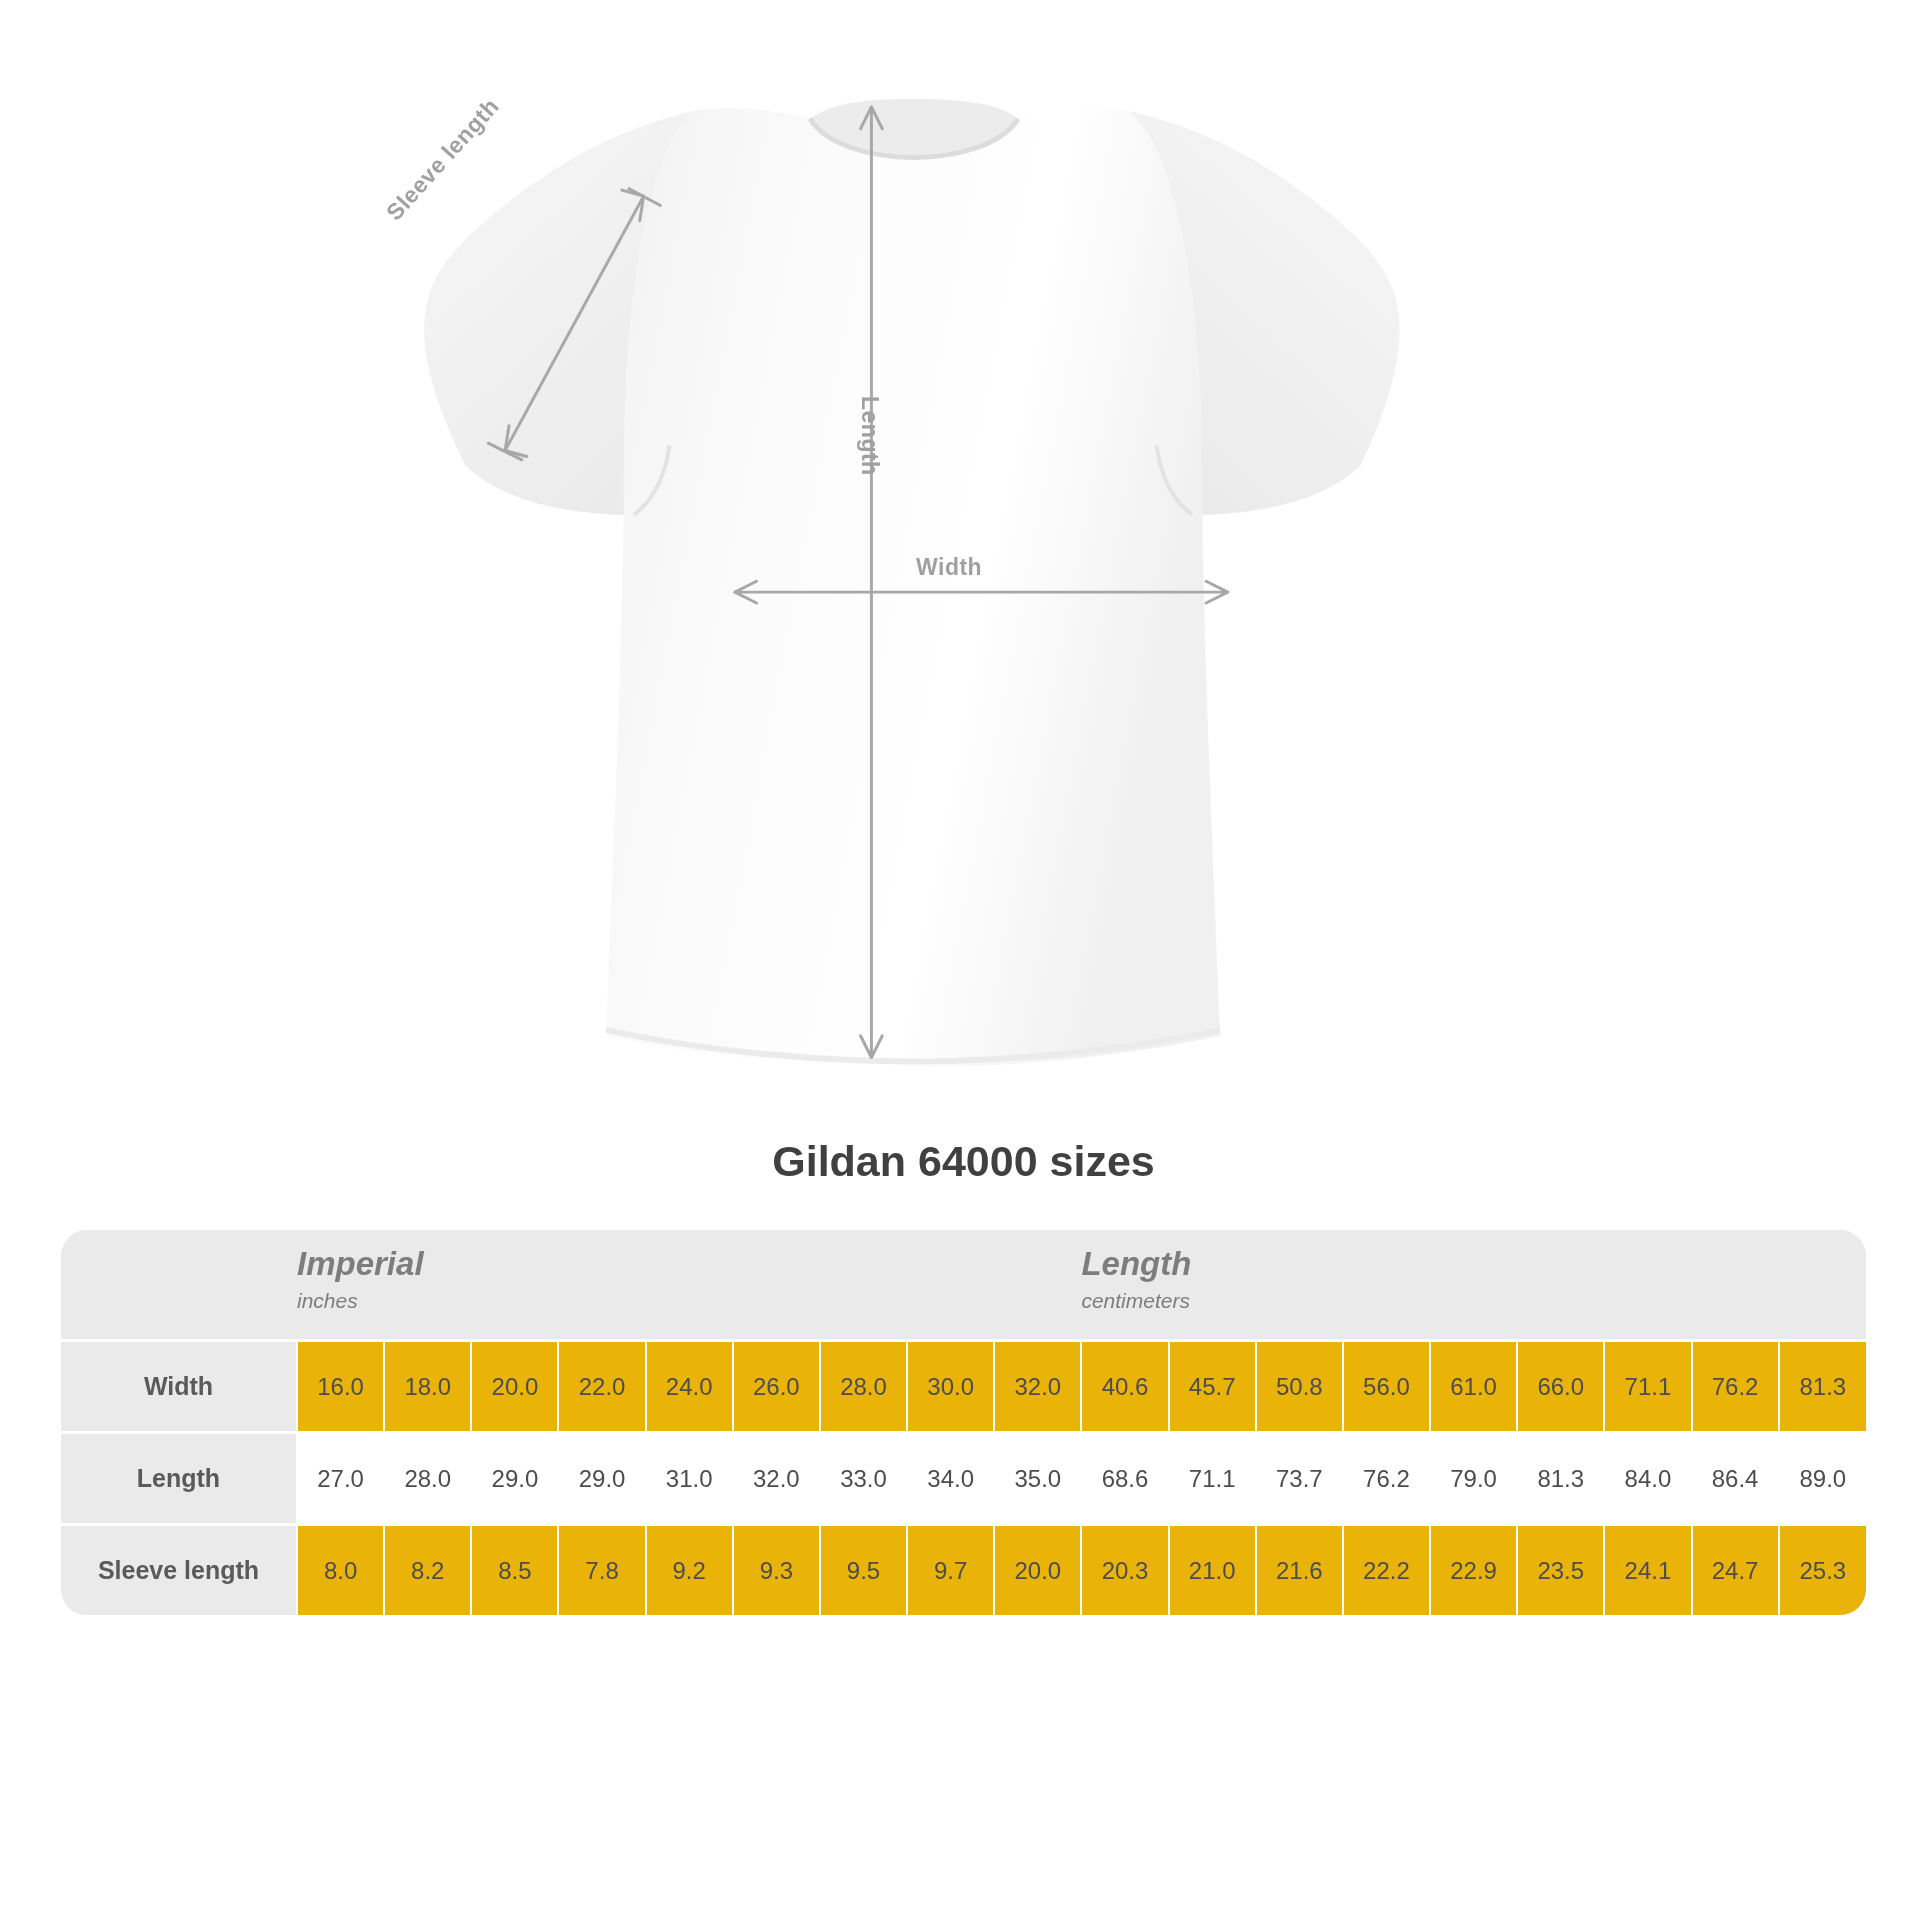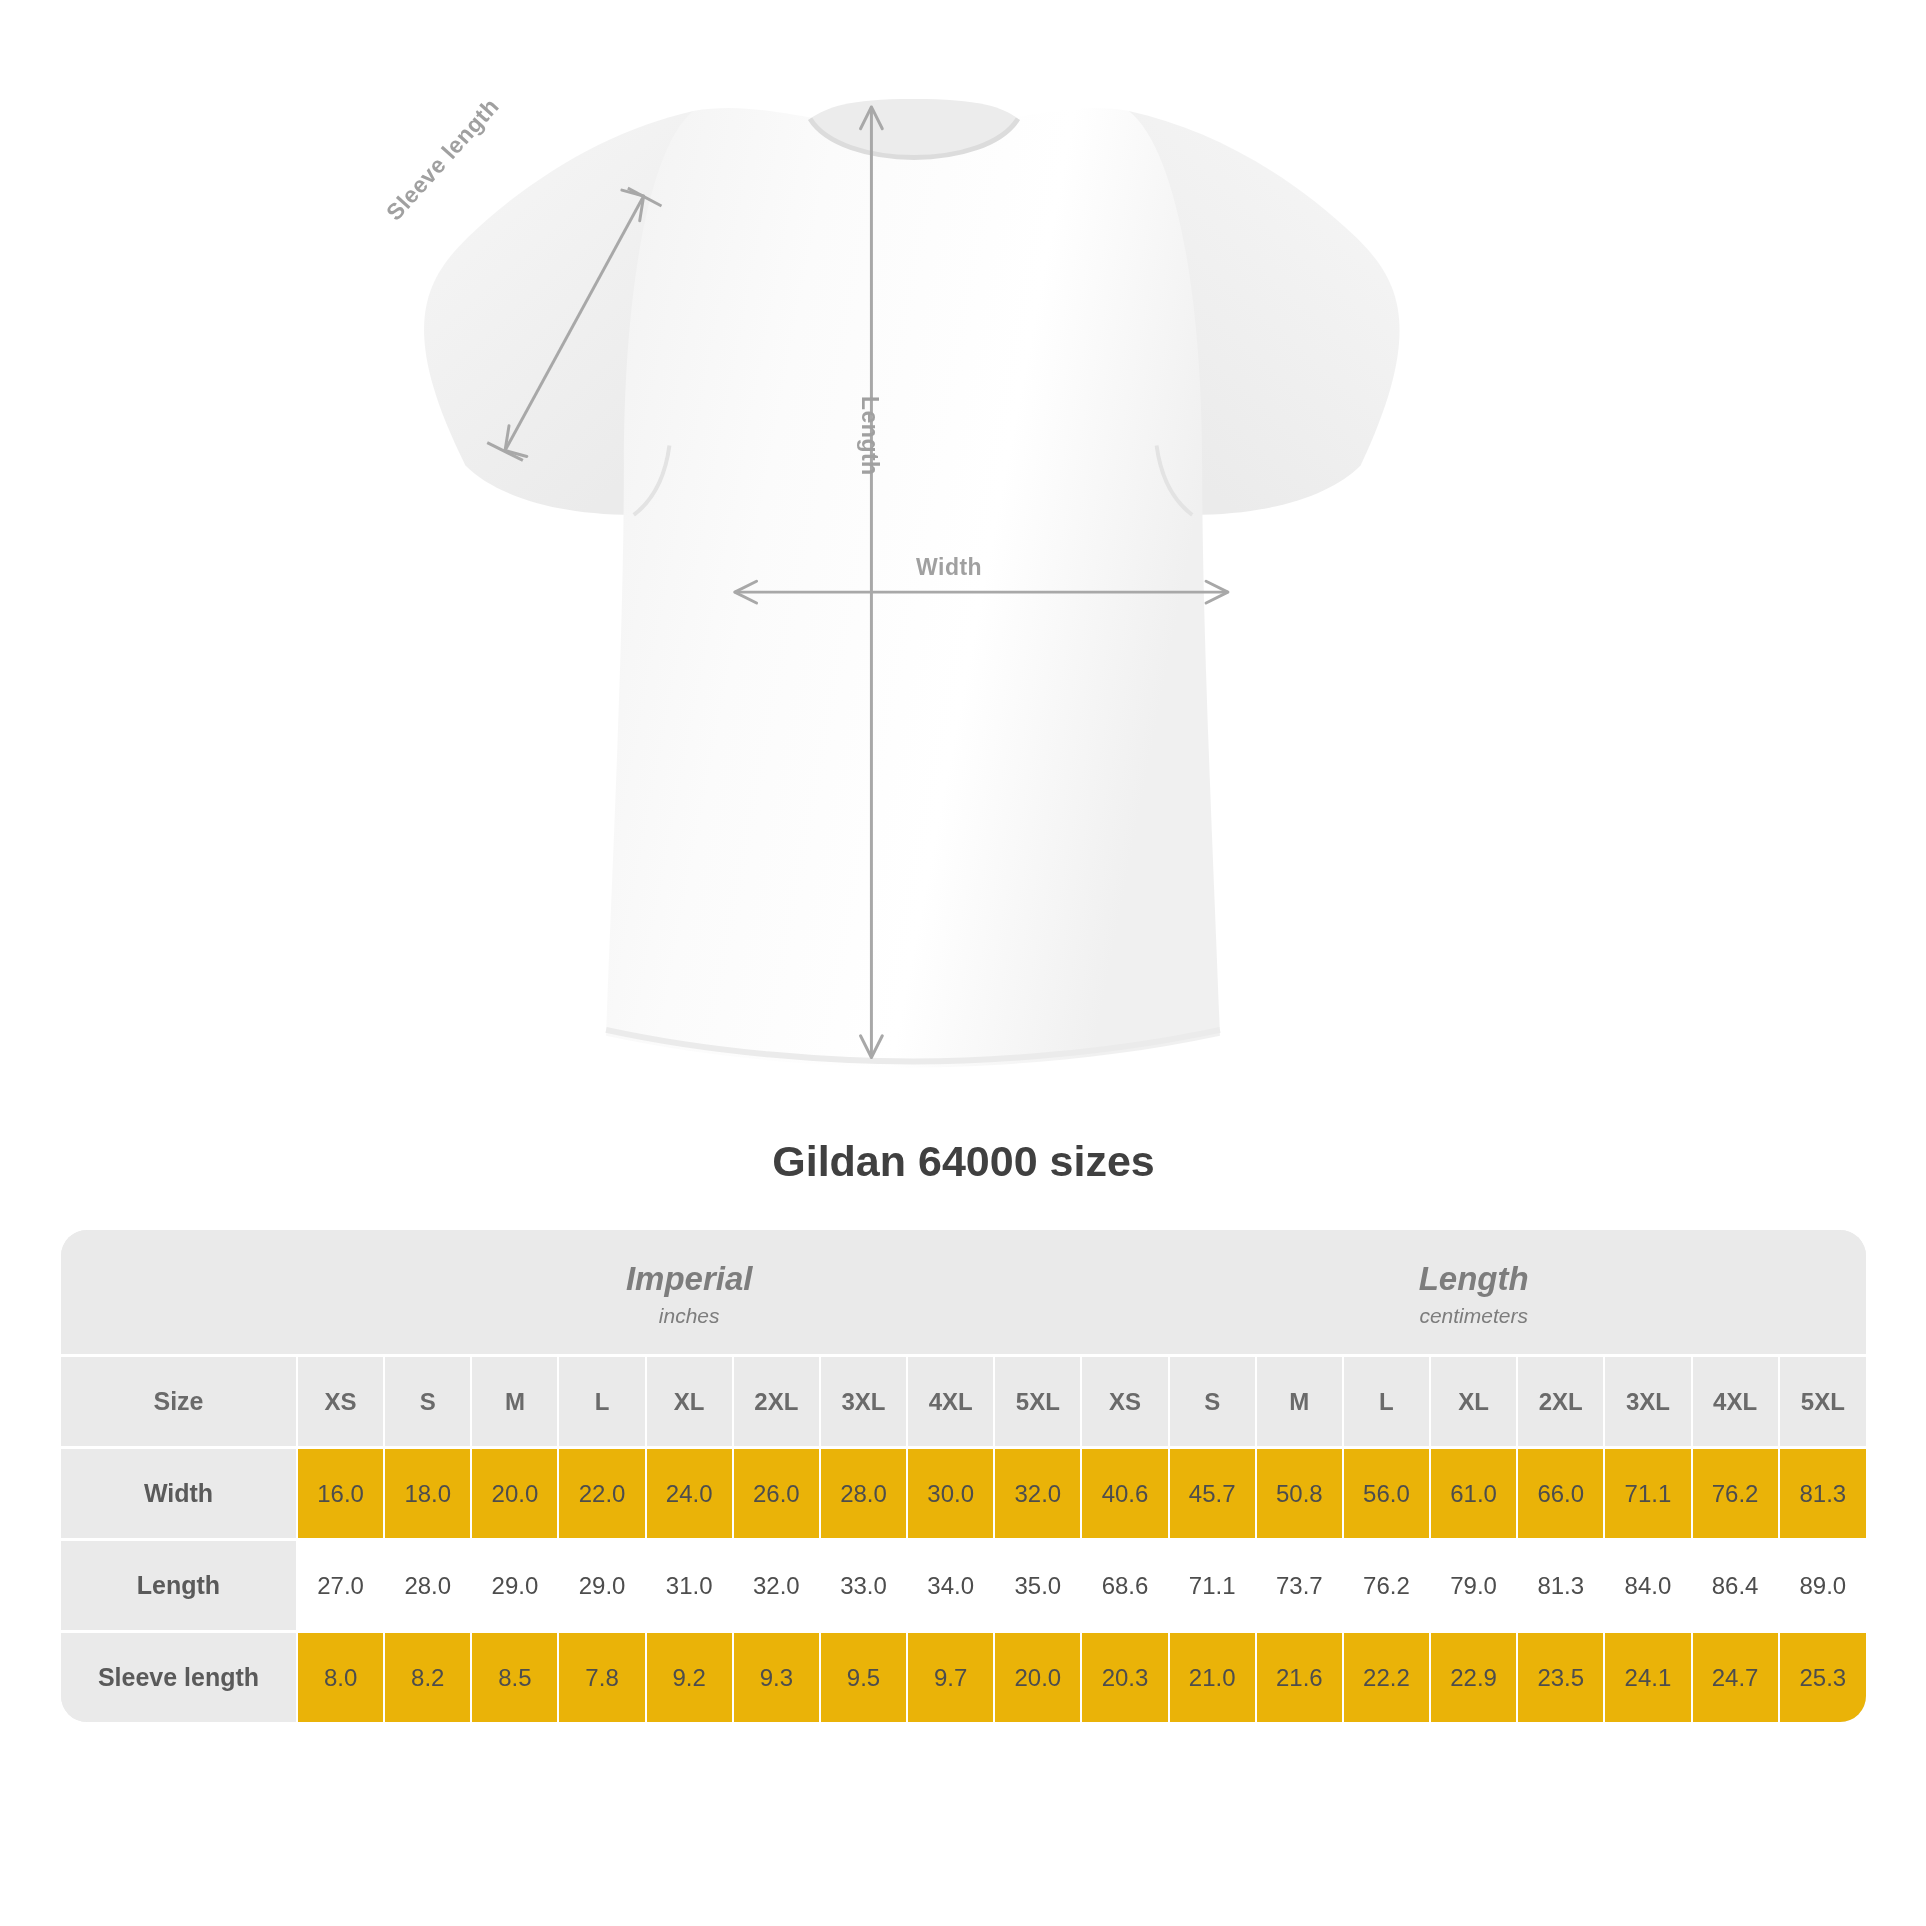--- a/index.html
+++ b/index.html
@@ -82,22 +82,22 @@
   }
   table.size-table {
     width: 100%;
     border-collapse: collapse;
     table-layout: fixed;
   }
   table.size-table col.label-col { width: 236px; }
 
   .unit-head td {
     background: #eaeaea;
-    text-align: center;
-    padding: 30px 0 26px 0;
+    text-align: left;
+    padding: 15px 0 26px 0;
     vertical-align: middle;
   }
   .unit-name {
     font-size: 33px;
     font-weight: bold;
     font-style: italic;
     color: #7d7d7d;
   }
   .unit-sub {
     font-size: 21px;
@@ -226,41 +226,20 @@
           <td colspan="9">
             <div class="unit-name">Imperial</div>
             <div class="unit-sub">inches</div>
           </td>
           <td colspan="9">
             <div class="unit-name">Length</div>
             <div class="unit-sub">centimeters</div>
           </td>
         </tr>
 
-        <tr class="size-row">
-          <td class="rowlabel">Size</td>
-          <td>XS</td>
-          <td>S</td>
-          <td>M</td>
-          <td>L</td>
-          <td>XL</td>
-          <td>2XL</td>
-          <td>3XL</td>
-          <td>4XL</td>
-          <td>5XL</td>
-          <td>XS</td>
-          <td>S</td>
-          <td>M</td>
-          <td>L</td>
-          <td>XL</td>
-          <td>2XL</td>
-          <td>3XL</td>
-          <td>4XL</td>
-          <td>5XL</td>
-        </tr>
 
         <tr class="data-row row-alt">
           <td class="rowlabel">Width</td>
           <td>16.0</td>
           <td>18.0</td>
           <td>20.0</td>
           <td>22.0</td>
           <td>24.0</td>
           <td>26.0</td>
           <td>28.0</td>

